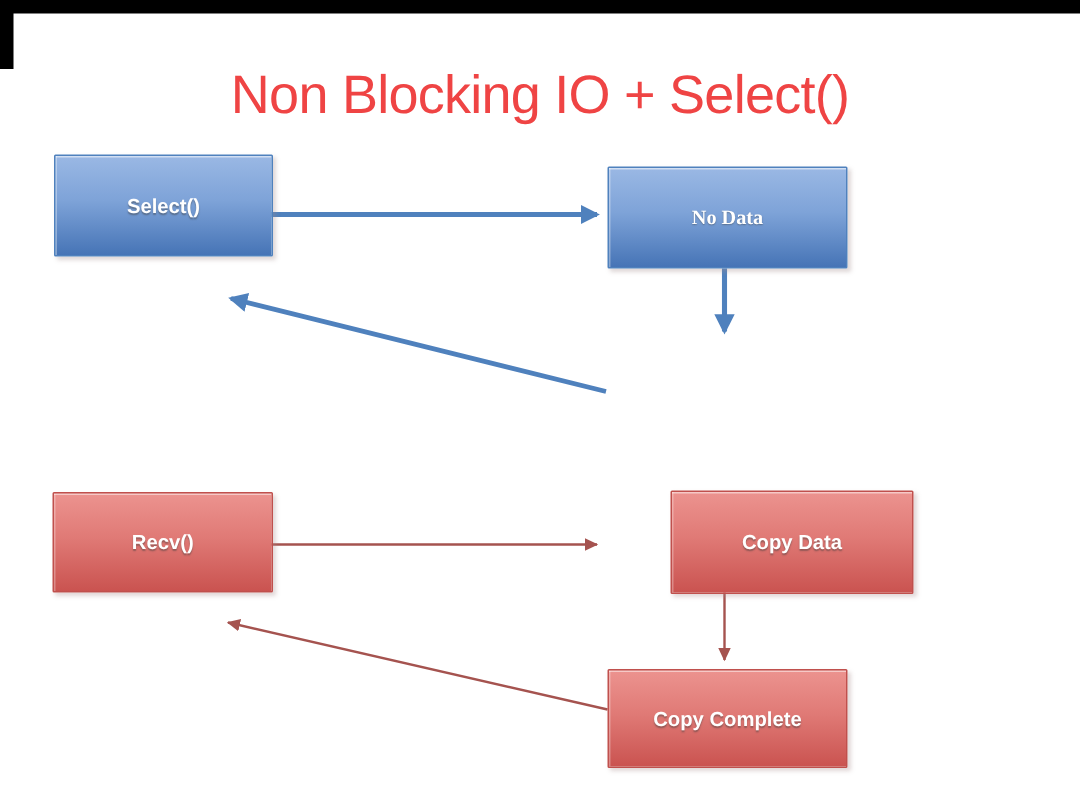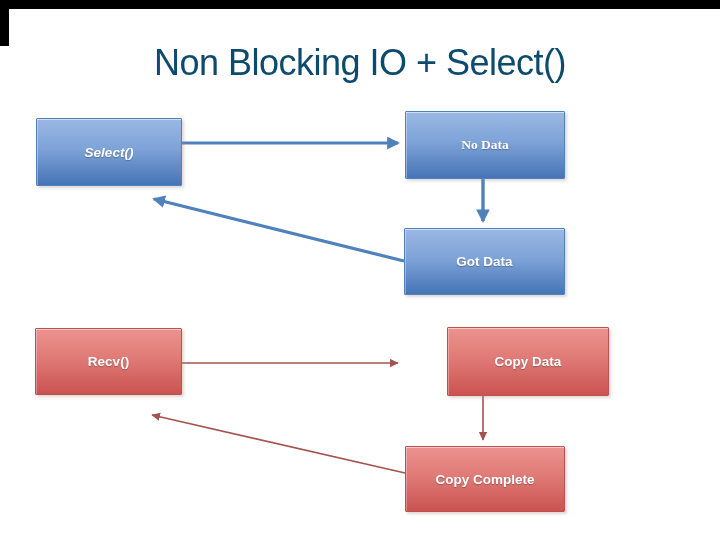--- a/index.html
+++ b/index.html
@@ -20,21 +20,21 @@
     position: absolute; left: 0; top: 0;
     width: 9px; height: 46px; background: #000000;
   }
   
   .title {
     position: absolute;
     left: 0; top: 42px; width: 720px;
     text-align: center;
     font-size: 36px;
     letter-spacing: -0.5px;
-    color: #0c4a6e;
+    color: #ef4444;
     font-weight: 400;
   }
   
   .node {
     position: absolute;
     display: flex;
     align-items: center;
     justify-content: center;
     font-size: 13.5px;
     font-weight: 700;
@@ -49,21 +49,21 @@
                 inset 1px 0 0 rgba(255,255,255,0.35),
                 2px 2px 3px rgba(160,140,140,0.35);
   }
   .node.red {
     background: linear-gradient(to bottom, #ec938f 0%, #e07a76 45%, #ca5350 100%);
     border: 1px solid #c0504d;
     box-shadow: inset 0 1px 0 rgba(255,255,255,0.5),
                 inset 1px 0 0 rgba(255,255,255,0.3),
                 2px 2px 3px rgba(170,140,140,0.35);
   }
-  #node-select        { left: 36px;  top: 118px; width: 144px; height: 66px; font-style: italic; }
+  #node-select        { left: 36px;  top: 103px; width: 144px; height: 66px; }
   #node-no-data       { left: 405px; top: 111px; width: 158px; height: 66px; font-family: Liberation Serif, serif; }
   #node-got-data      { left: 404px; top: 228px; width: 159px; height: 65px; }
   #node-recv          { left: 35px;  top: 328px; width: 145px; height: 65px; }
   #node-copy-data     { left: 403px; top: 327px; width: 160px; height: 67px; margin-left: 44px; }
   #node-copy-complete { left: 405px; top: 446px; width: 158px; height: 64px; }
 
   #edges {
     position: absolute; left: 0; top: 0;
     width: 720px; height: 540px;
     pointer-events: none;
@@ -97,21 +97,20 @@
     <line x1="483" y1="395" x2="440" y2="395" stroke="none"></line>
     <line x1="483" y1="395" x2="483" y2="440" stroke="#a5534f" stroke-width="1.6" marker-end="url(#arrow-red)"></line>
 
     <line x1="405" y1="473" x2="152" y2="415" stroke="#a5534f" stroke-width="1.6" marker-end="url(#arrow-red)"></line>
   </svg>
 
   <div class="node blue" id="node-select">Select()</div>
 
   <div class="node blue" id="node-no-data">No Data</div>
 
-  <div class="node blue" id="node-got-data">Got Data</div>
 
   <div class="node red" id="node-recv">Recv()</div>
 
   <div class="node red" id="node-copy-data">Copy Data</div>
 
   <div class="node red" id="node-copy-complete">Copy Complete</div>
 
   <div class="bar-top"></div>
   <div class="bar-left"></div>
 

